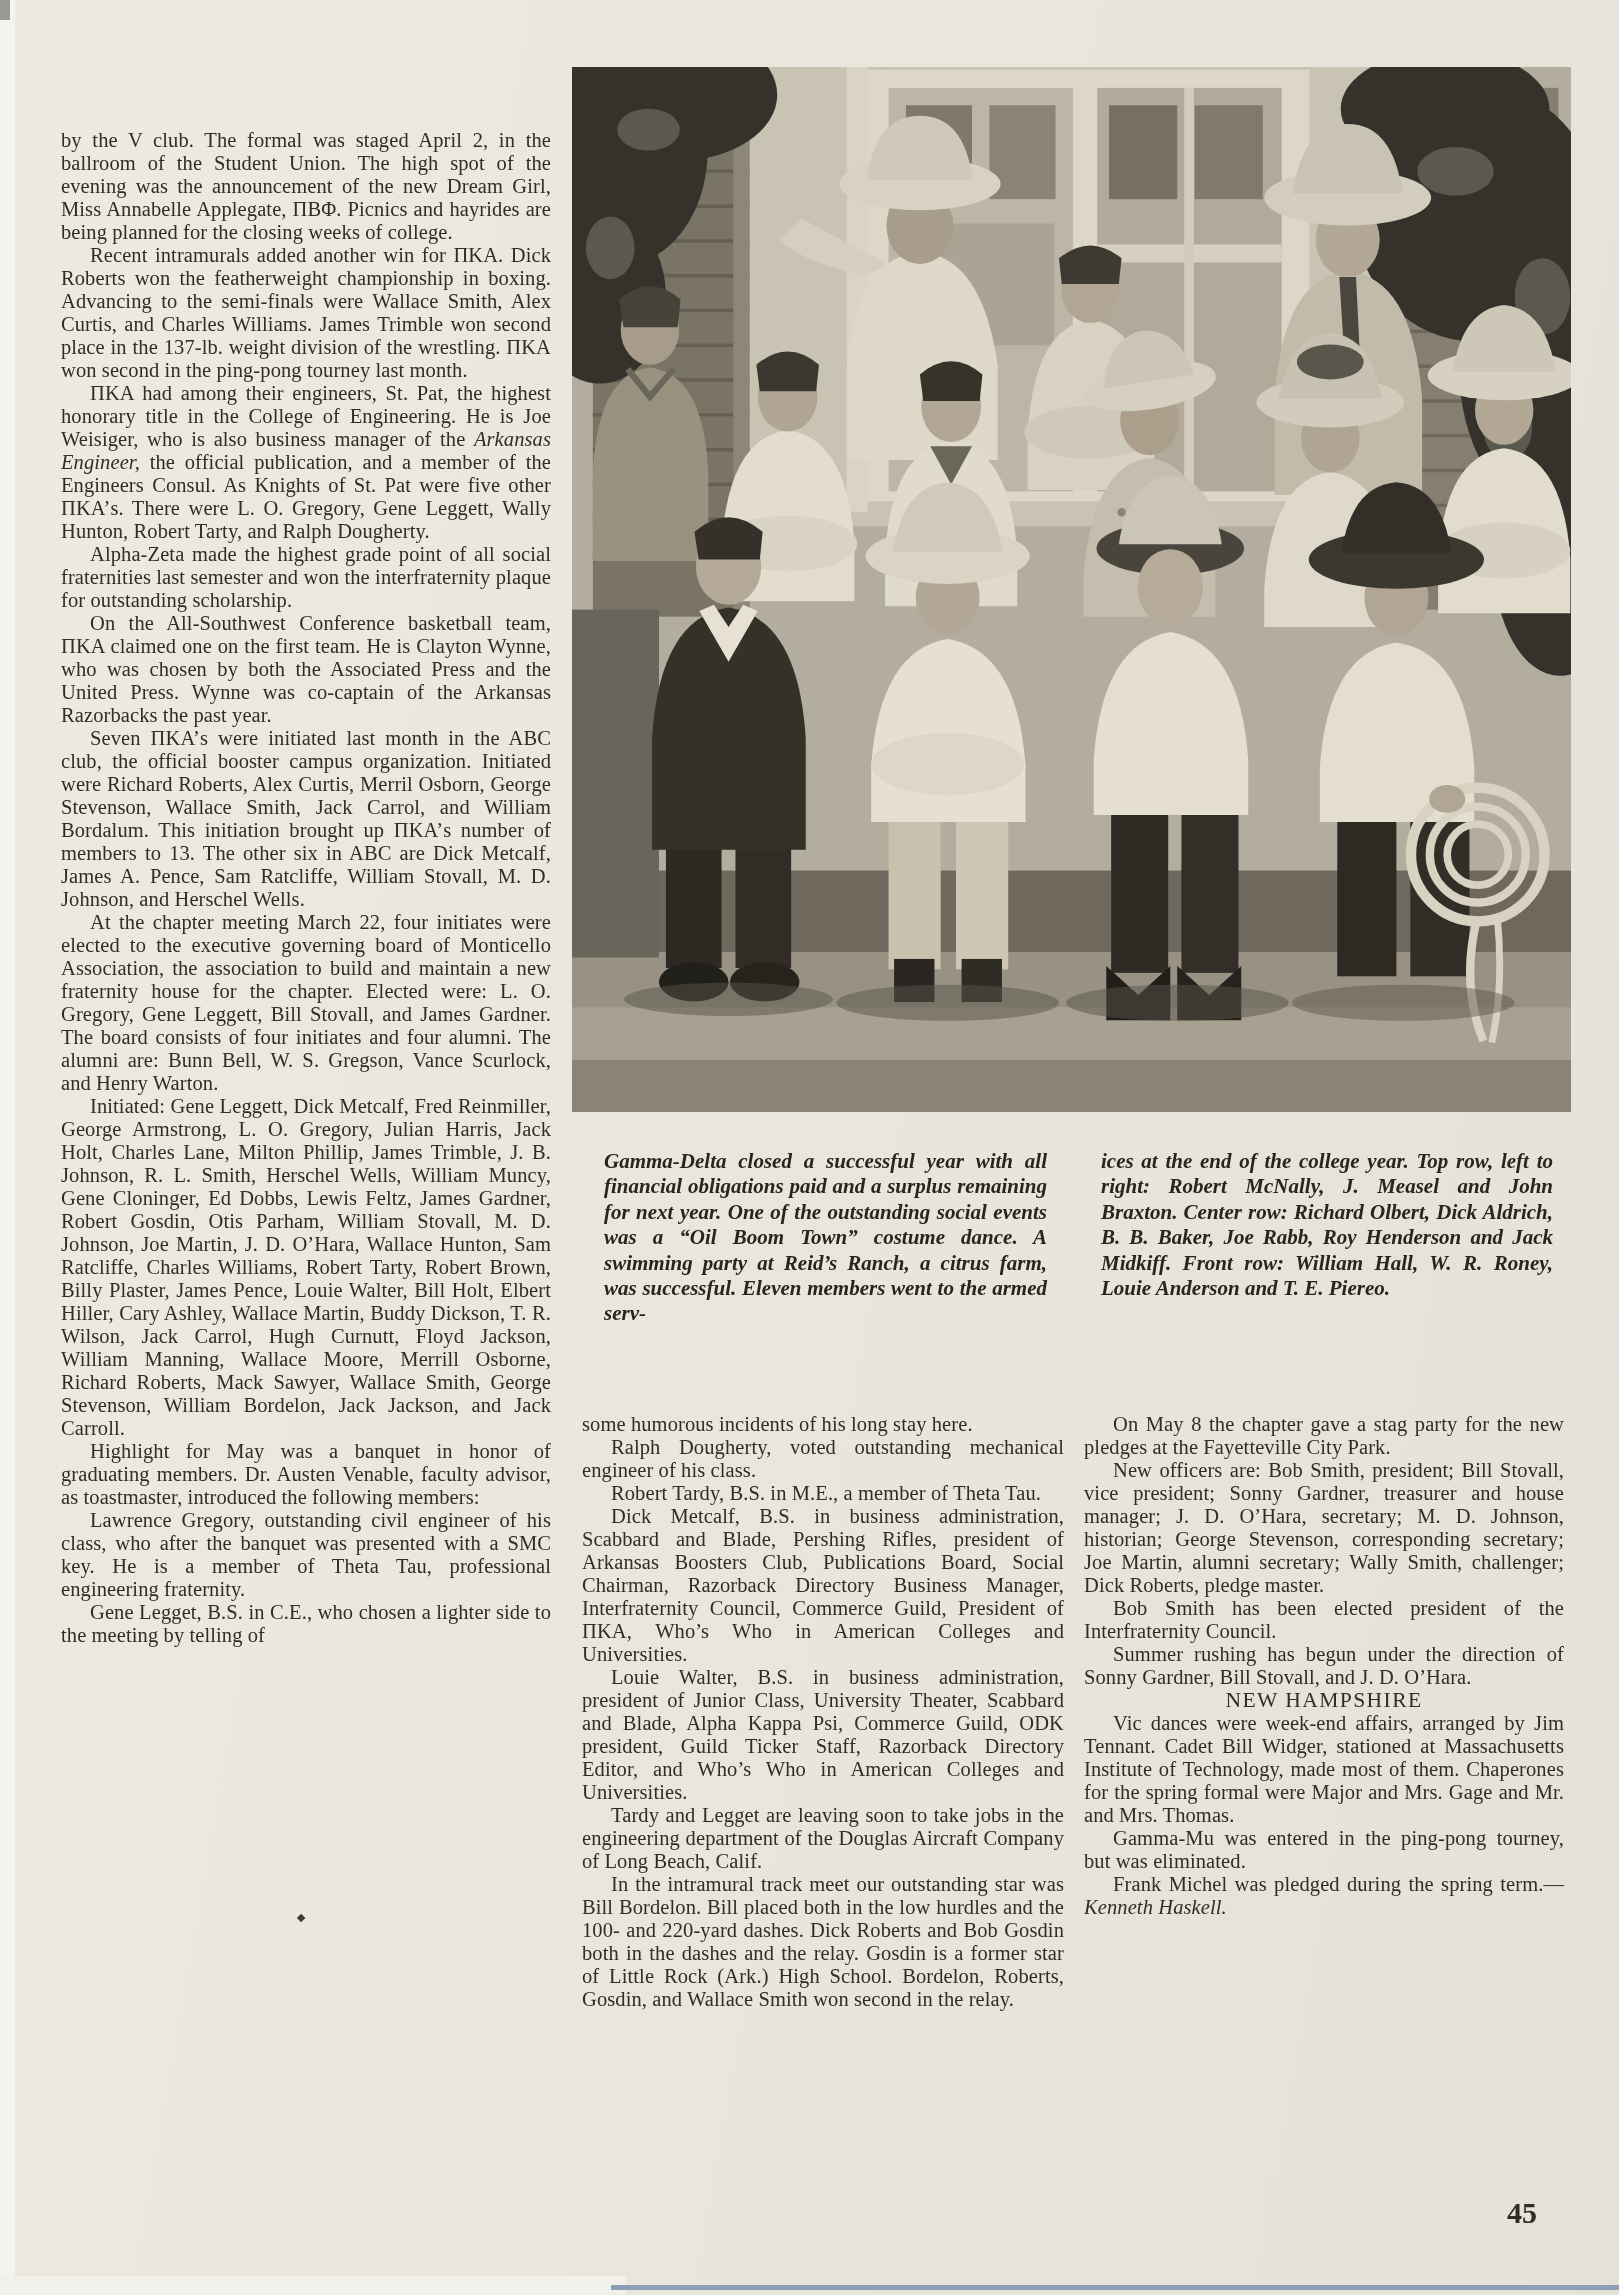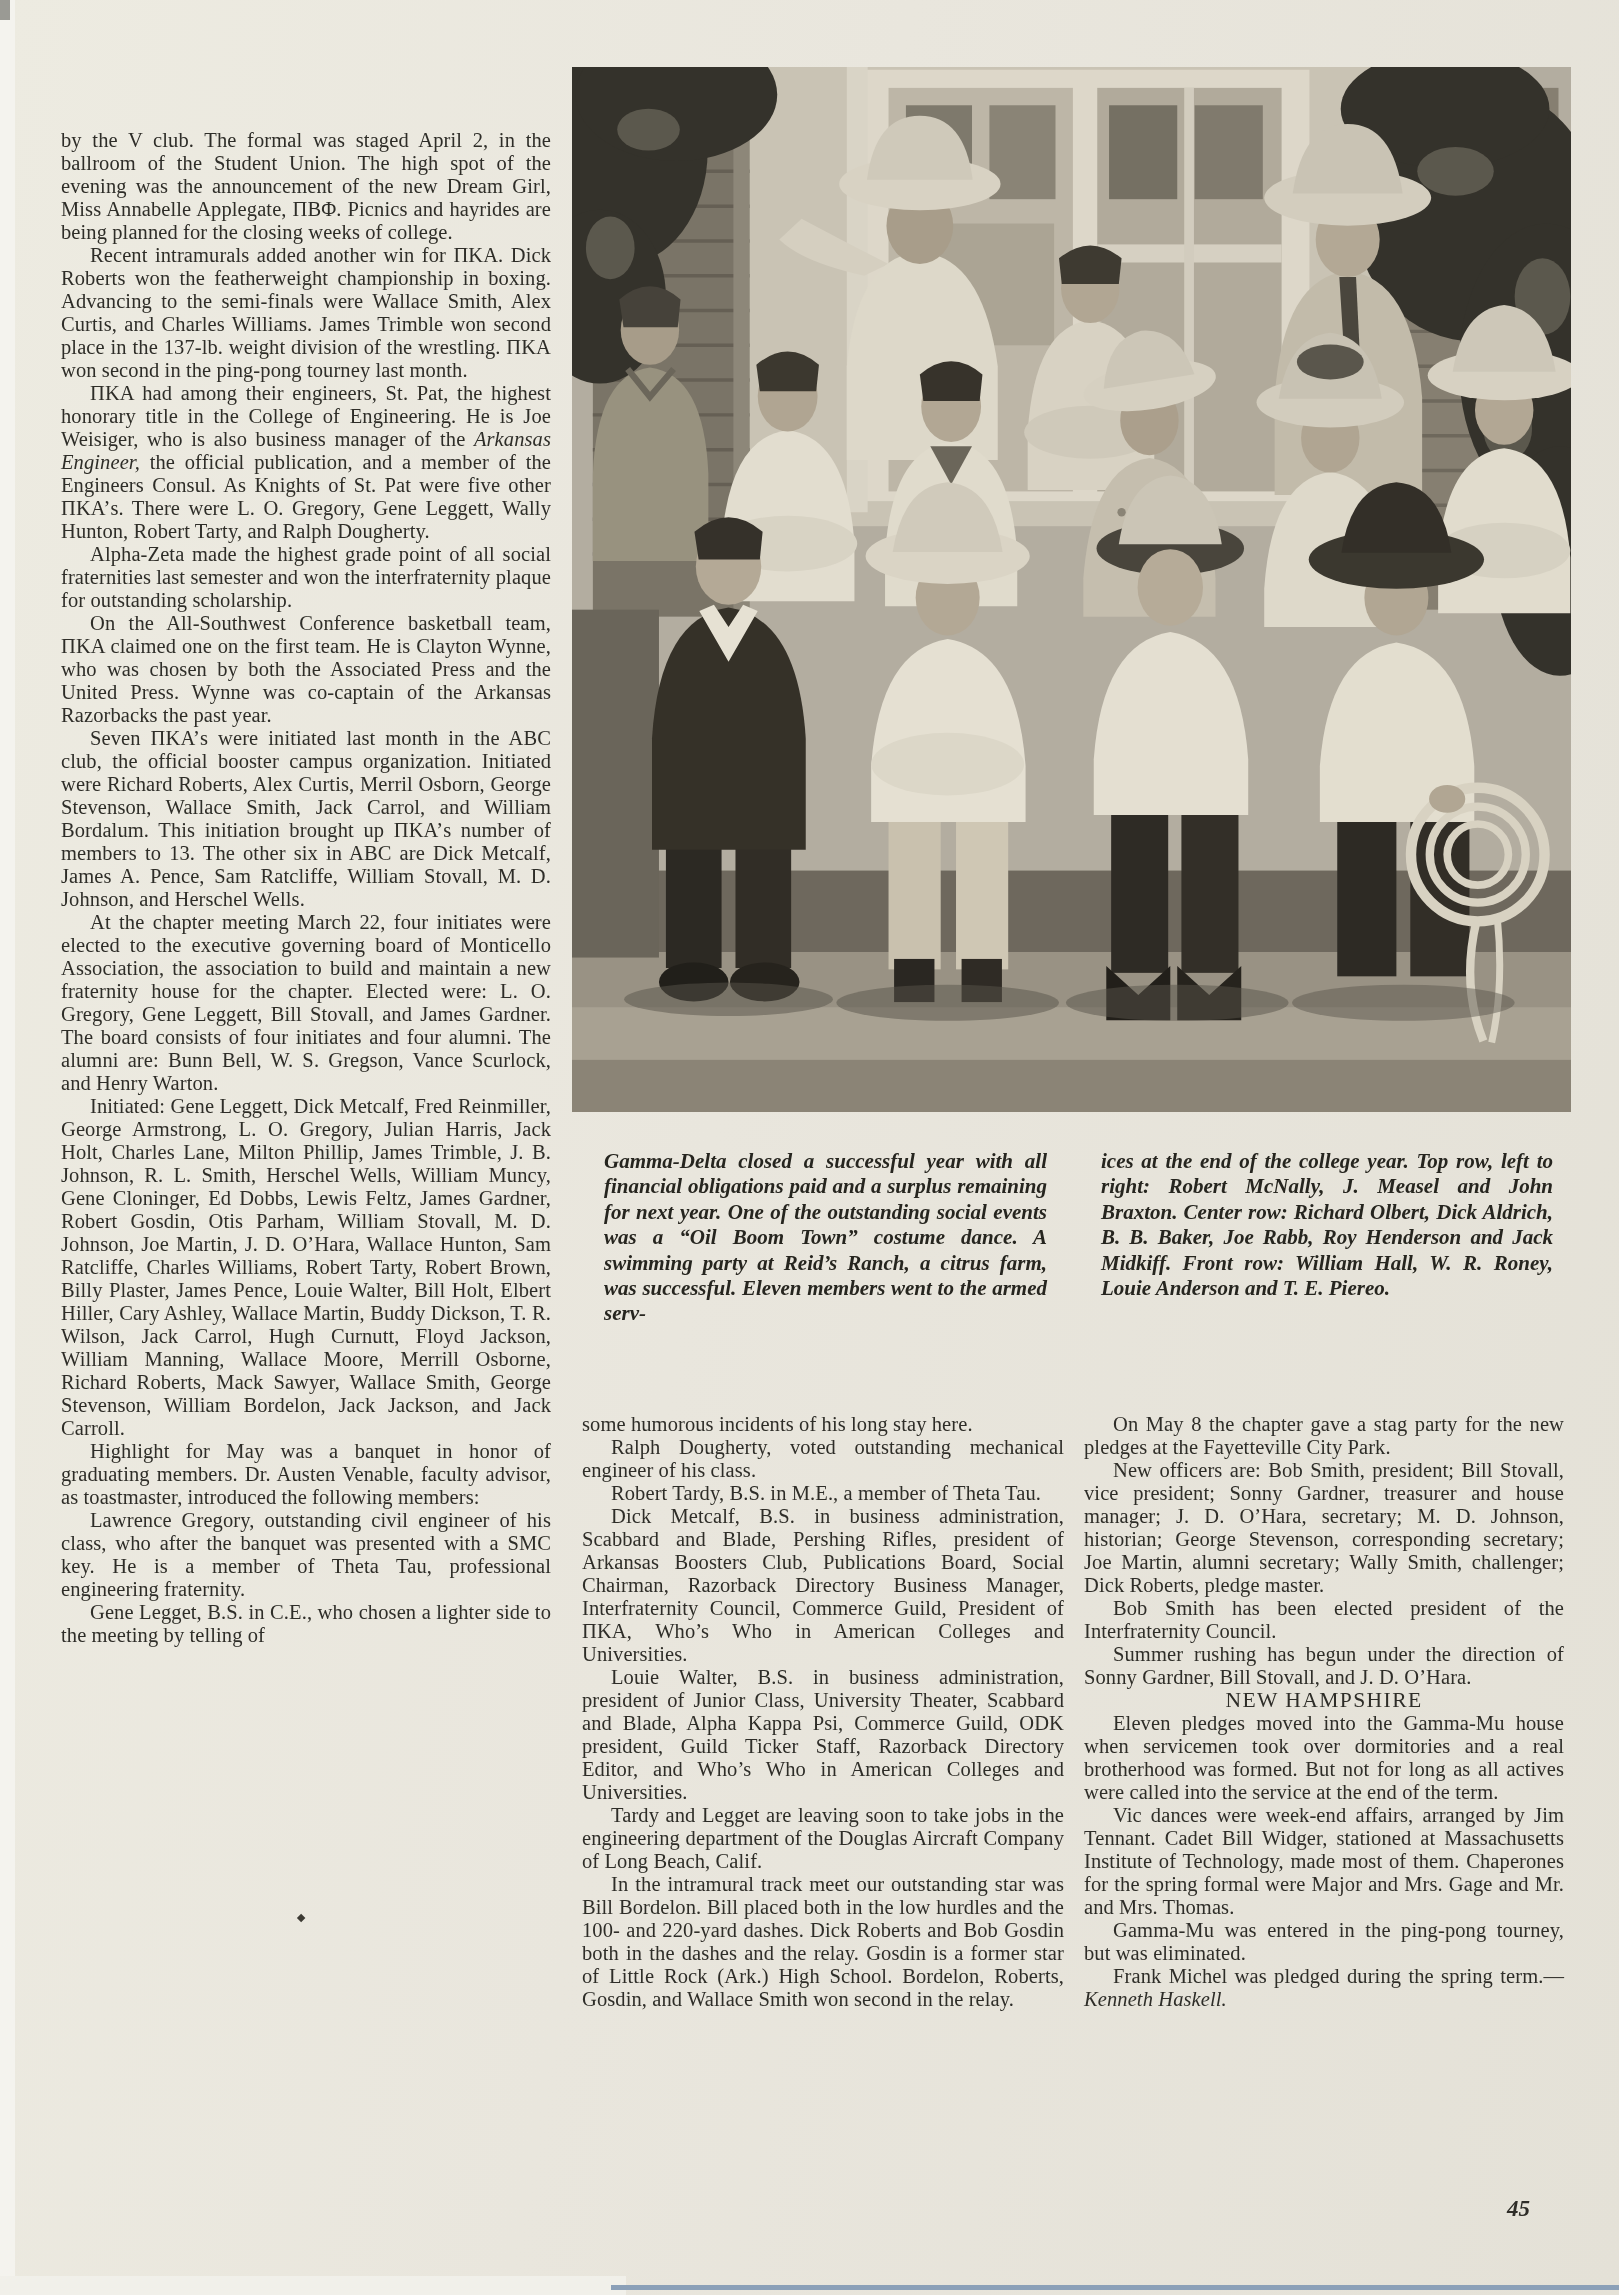--- a/index.html
+++ b/index.html
@@ -14,21 +14,21 @@
   .col p.noindent{text-indent:0;}
   .left-col{left:61px;top:99px;width:490px;}
   .mid-col{left:582px;top:1383px;width:482px;}
   .right-col{left:1084px;top:1383px;width:480px;}
   .caption{position:absolute;font-weight:bold;font-style:italic;font-size:21px;line-height:25.4px;text-align:justify;color:#26251f;hyphens:auto;}
   .caption p{margin:0;}
   .caption-1{left:604px;top:1149px;width:443px;}
   .caption-2{left:1101px;top:1149px;width:452px;}
   .subhead{text-align:center;font-weight:normal;letter-spacing:1.4px;font-size:21.6px;margin:24px 0 8.3px 0;text-indent:0 !important;}
   .it{font-style:italic;}
-  .pagenum{position:absolute;left:1507px;top:2196px;font-size:23px;font-weight:bold;font-style:italic;color:#2e2d28;}
+  .pagenum{position:absolute;left:1507px;top:2196px;font-size:30px;font-weight:bold;color:#2e2d28;}
   .photo{position:absolute;left:572px;top:67px;width:999px;height:1045px;background:#b3ada0;}
   .photo svg{display:block;width:100%;height:100%;}
   .ornament{position:absolute;left:298px;top:1915px;width:6.3px;height:6.3px;background:#3c3a33;transform:rotate(45deg);}
   .edge-left{position:absolute;left:0;top:0;width:15.3px;height:2295px;background:#f4f3ee;}
   .corner-mark{position:absolute;left:0;top:0;width:10.4px;height:19.5px;background:#9a9a94;}
   .edge-bottom{position:absolute;left:0;top:2276px;width:626px;height:19.5px;background:#f1f0ea;}
   .blue-line{position:absolute;left:611px;top:2285px;width:1009px;height:4.9px;background:#8ba0b8;}
 </style>
 </head>
 <body>
@@ -245,21 +245,20 @@
     <p>Tardy and Legget are leaving soon to take jobs in the engineering department of the Douglas Aircraft Company of Long Beach, Calif.</p>
     <p>In the intramural track meet our outstanding star was Bill Bordelon. Bill placed both in the low hurdles and the 100- and 220-yard dashes. Dick Roberts and Bob Gosdin both in the dashes and the relay. Gosdin is a former star of Little Rock (Ark.) High School. Bordelon, Roberts, Gosdin, and Wallace Smith won second in the relay.</p>
   </div>
 
   <div class="col right-col">
     <p>On May 8 the chapter gave a stag party for the new pledges at the Fayetteville City Park.</p>
     <p>New officers are: Bob Smith, president; Bill Stovall, vice president; Sonny Gardner, treasurer and house manager; J. D. O’Hara, secretary; M. D. Johnson, historian; George Stevenson, corresponding secretary; Joe Martin, alumni secretary; Wally Smith, challenger; Dick Roberts, pledge master.</p>
     <p>Bob Smith has been elected president of the Interfraternity Council.</p>
     <p>Summer rushing has begun under the direction of Sonny Gardner, Bill Stovall, and J. D. O’Hara.</p>
     <p class="subhead">NEW HAMPSHIRE</p>
-    <p>Eleven pledges moved into the Gamma-Mu house when servicemen took over dormitories and a real brotherhood was formed. But not for long as all actives were called into the service at the end of the term.</p>
     <p>Vic dances were week-end affairs, arranged by Jim Tennant. Cadet Bill Widger, stationed at Massachusetts Institute of Technology, made most of them. Chaperones for the spring formal were Major and Mrs. Gage and Mr. and Mrs. Thomas.</p>
     <p>Gamma-Mu was entered in the ping-pong tourney, but was eliminated.</p>
     <p><span>Frank Michel was pledged during the spring term.—</span><span class="it">Kenneth Haskell.</span></p>
   </div>
 
   <div class="pagenum">45</div>
 
   <div class="edge-bottom"></div>
   <div class="blue-line"></div>
 </div>

